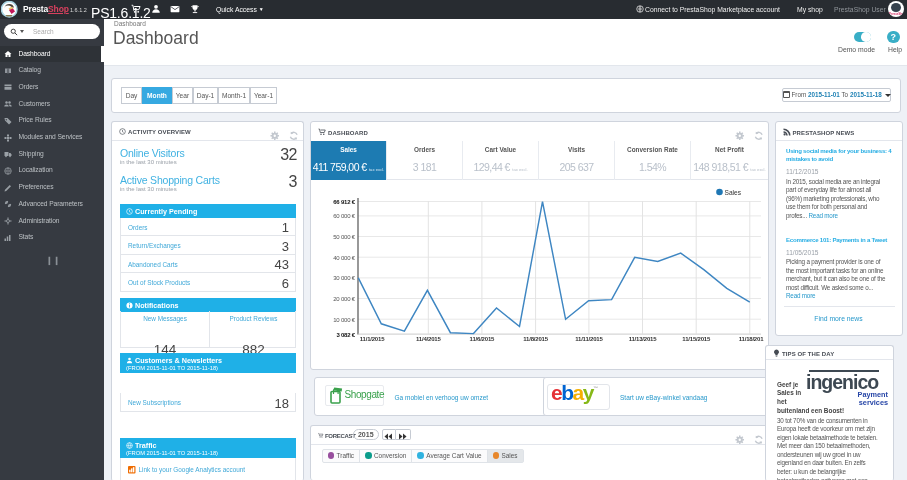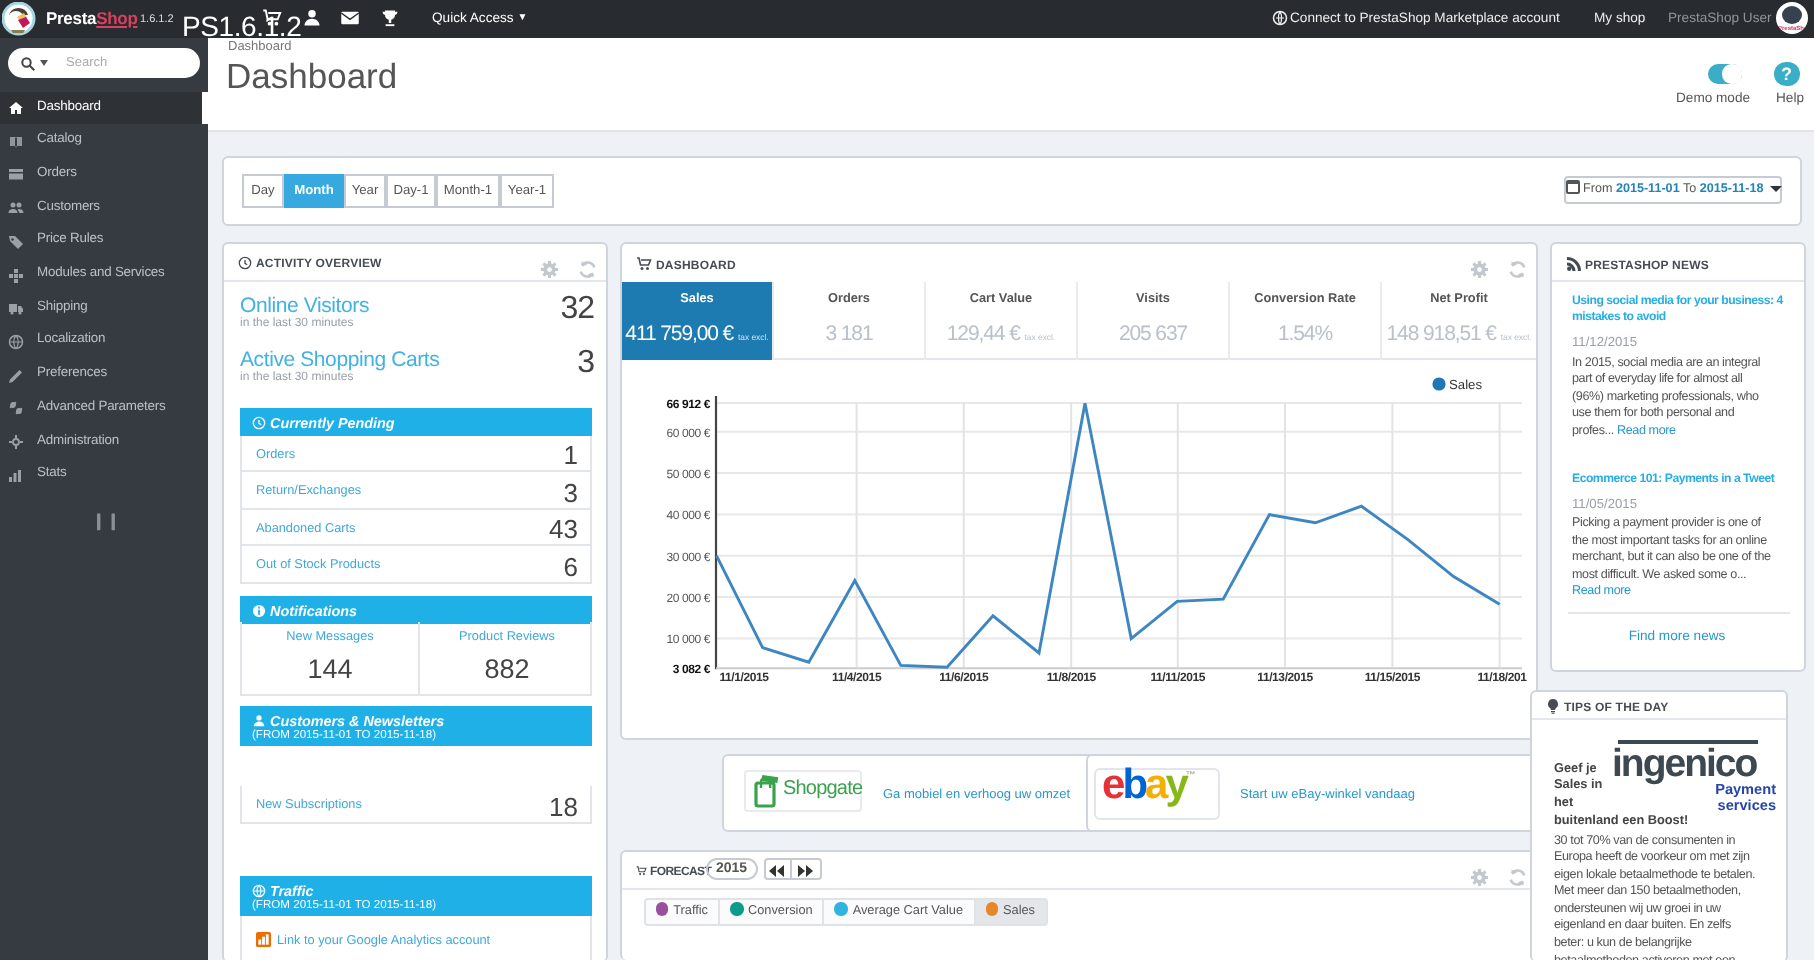--- a/index.html
+++ b/index.html
@@ -62,31 +62,31 @@
 #datebtn .cal { display:inline-block; width:7px; height:7px; border:1px solid #555; border-top:2.2px solid #555; border-radius:1px; margin:0 2px 0 0; vertical-align:-1px; }
 #datebtn .dcaret { display:inline-block; width:0; height:0; border-left:3px solid transparent; border-right:3px solid transparent; border-top:3.5px solid #333; margin-left:3px; vertical-align:0.5px; }
 
 
 #activity { left:111px; top:120.5px; width:193px; height:360px; border-bottom:none; }
 .bigrow { position:absolute; left:8px; width:177px; }
 .bigrow .t { font-size:10.5px; color:#41b2e2; letter-spacing:-0.2px; line-height:11px; }
 .bigrow .s { font-size:6px; color:#9aa0a8; margin-top:0.5px; }
 .bigrow .n { position:absolute; right:0; top:-2px; font-size:16px; color:#444; letter-spacing:-0.5px; }
 .bluehead { position:absolute; left:8px; width:176px; background:#1fb0e7; color:#fff; }
-.bluehead .bh-t { font-size:7.2px; font-weight:bold; padding:2.5px 0 2px 6px;font-style:italic; }
+.bluehead .bh-t { font-size:7.2px; font-weight:bold; padding:2.5px 0 2px 6px; }
 .bluehead .bh-t svg { vertical-align:-1.5px; margin-right:2px; }
 .bluehead .bh-s { font-size:5.8px; font-weight:normal; padding:0 0 2px 6px; }
 .srow { position:absolute; left:8px; width:176px; border:1px solid #e2e5ea; border-top:none; background:#fff; }
 .srow .lbl { position:absolute; left:7px; top:6px; font-size:6.4px; color:#3fa8d8; }
 .srow .val { position:absolute; right:6px; top:2.5px; font-size:13px; color:#444; }
 .twocol { position:absolute; left:8px; width:176px; border:1px solid #e2e5ea; border-top:none; height:36.5px; }
 .twocol .cell { position:absolute; top:0; width:88px; height:36px; text-align:center; }
 .twocol .cell.r { left:88px; border-left:1px solid #e2e5ea; }
 .twocol .clbl { font-size:6.4px; color:#3fa8d8; margin-top:4px; }
-.twocol .cnum { font-size:13.5px; color:#444; margin-top:5px; }
+.twocol .cnum { font-size:13.5px; color:#444; margin-top:20px; }
 
 
 #dashpanel { left:310px; top:120.5px; width:459px; height:249px; }
 #tabs { position:absolute; left:0px; top:19px; width:457px; height:39px; border-bottom:1px solid #e3e6ec; }
 .tab { position:absolute; top:0; height:39px; border-right:1px solid #e8ebf0; text-align:center; }
 .tab .tlbl { font-size:6.4px; font-weight:bold; color:#555; margin-top:5px; }
 .tab .tval { font-size:10.5px; color:#b9c0ca; margin-top:8px; letter-spacing:-0.55px; white-space:nowrap; }
 .tab .tax { font-size:4.2px; color:#b9c0ca; letter-spacing:0; }
 .tab.sel { background:#1d7bb2; }
 .tab.sel .tlbl { color:#fff; }
@@ -509,21 +509,21 @@
       <text x="277.9" y="160.5">11/11/2015</text>
       <text x="331.5" y="160.5">11/13/2015</text>
       <text x="385.2" y="160.5">11/15/2015</text>
       <text x="440" y="160.5">11/18/201</text>
     </g>
     <circle cx="408.5" cy="12" r="3.3" fill="#1f77b4"></circle>
     <text x="413.5" y="14.5" font-size="6.6" fill="#333">Sales</text>
   </svg>
 </div>
 
-<div class="adcard" style="left:313.5px; top:377px; width:244px;margin-left:47px;">
+<div class="adcard" style="left:313.5px; top:377px; width:244px;">
   <div style="position:absolute; left:10px; top:6.5px; width:59px; height:21px; border:1px solid #e8eaee; border-radius:2px;"></div>
   <svg style="position:absolute; left:15px; top:9px;" width="13" height="17" viewBox="0 0 13 17">
     <rect x="1" y="4.5" width="9" height="11.5" rx="1" fill="none" stroke="#3aa14c" stroke-width="1.6"></rect>
     <path d="M3.5 7V4a2.3 2.3 0 0 1 4.6 0v3" fill="none" stroke="#3aa14c" stroke-width="1.2"></path>
     <rect x="4" y="1" width="8" height="3" fill="#3aa14c" transform="rotate(8 8 2)"></rect>
   </svg>
   <div style="position:absolute; left:30px; top:11px; font-size:10px; color:#3aa14c; letter-spacing:-0.4px;">Shopgate</div>
   <div class="adlink" style="left:80px; top:15.5px;">Ga mobiel en verhoog uw omzet</div>
 </div>
 <div class="adcard" style="left:543px; top:377px; width:225px;">

